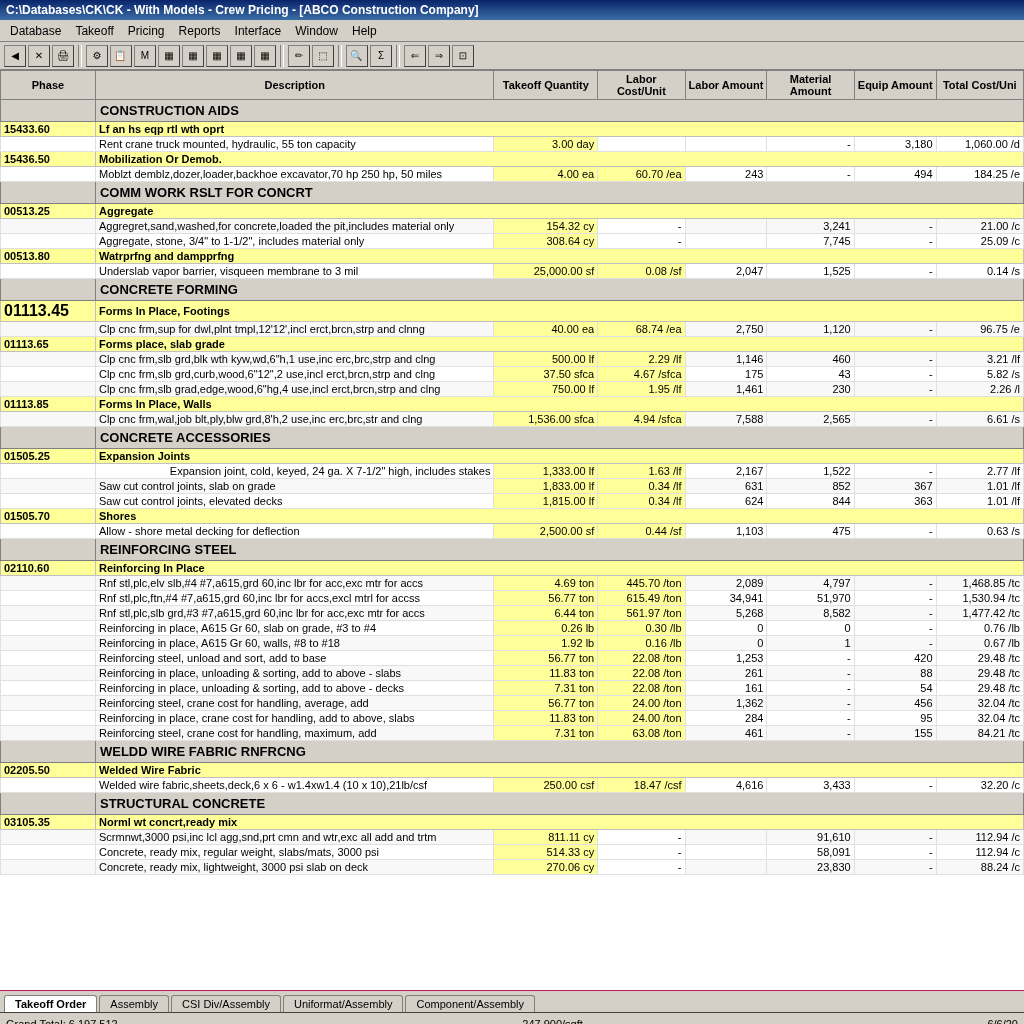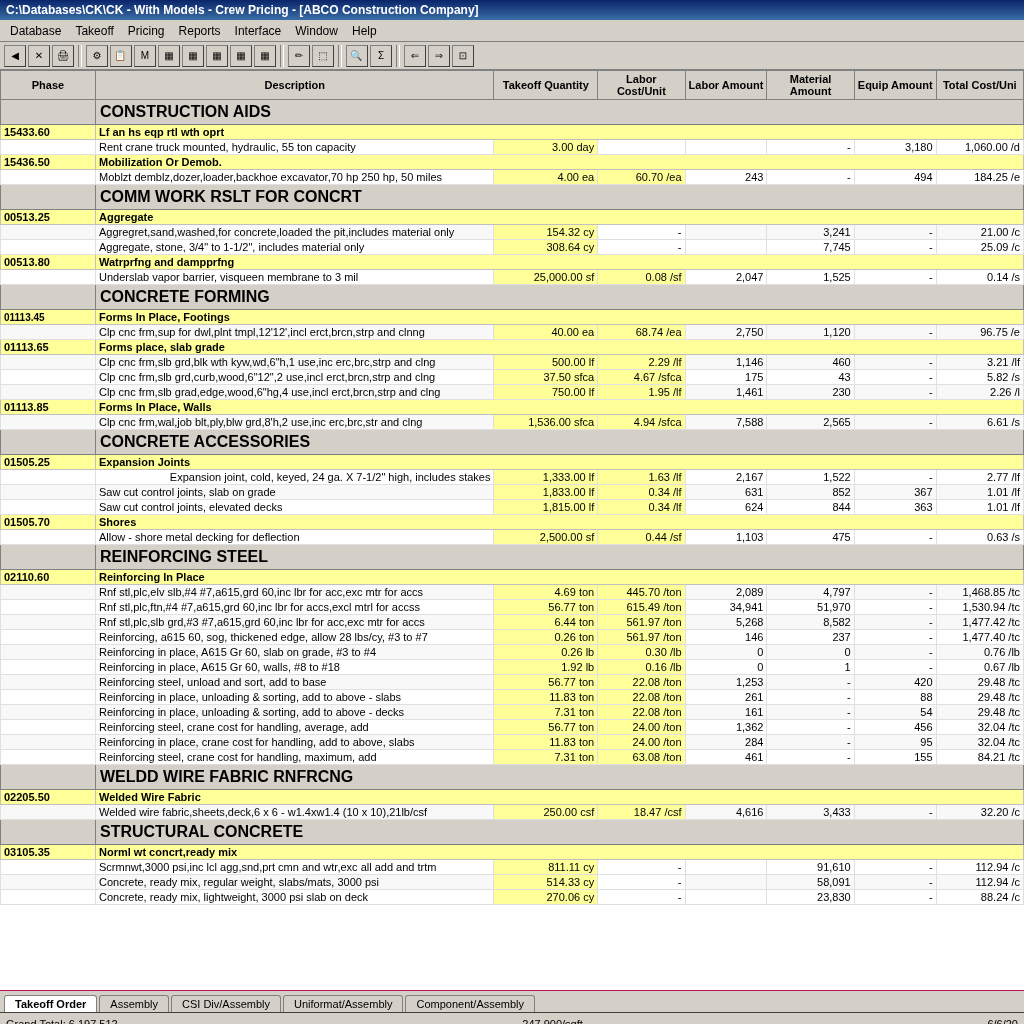--- a/index.html
+++ b/index.html
@@ -76,21 +76,21 @@
       font-weight: bold;
       padding: 2px 3px;
       vertical-align: middle;
       font-size: 11px;
     }
 
     
     .section-row td {
       background: #d4d0c8;
       font-weight: bold;
-      font-size: 16px;
+      font-size: 13px;
       text-transform: uppercase;
       padding: 3px 4px;
       border: 1px solid #808080;
     }
 
     
     .phase-row td {
       background: #ffff99;
       font-weight: bold;
       padding: 1px 3px;
@@ -294,21 +294,21 @@
         <td class="num-cell">2,047</td>
         <td class="num-cell">1,525</td>
         <td class="num-cell">-</td>
         <td class="num-cell">0.14 /s</td>
       </tr>
         <tr class="section-row">
     <td></td>
     <td colspan="7">CONCRETE FORMING</td>
   </tr>
         <tr class="phase-row">
-        <td style="color:#000;font-size:10px;">01113.45</td>
+        <td style="color:#000;font-size:16px;">01113.45</td>
         <td colspan="7">Forms In Place, Footings</td>
       </tr>
         <tr class="data-row">
         <td></td>
         <td style="overflow:hidden;max-width:365px;">Clp cnc frm,sup for dwl,plnt tmpl,12'12',incl erct,brcn,strp and clnng</td>
         <td class="num-cell" style="background:#ffff99">40.00 ea</td>
         <td class="num-cell" style="background:#ffff99">68.74 /ea</td>
         <td class="num-cell">2,750</td>
         <td class="num-cell">1,120</td>
         <td class="num-cell">-</td>
@@ -447,30 +447,20 @@
         <td style="overflow:hidden;max-width:365px;">Rnf stl,plc,slb grd,#3 #7,a615,grd 60,inc lbr for acc,exc mtr for accs</td>
         <td class="num-cell" style="background:#ffff99">6.44 ton</td>
         <td class="num-cell" style="background:#ffff99">561.97 /ton</td>
         <td class="num-cell">5,268</td>
         <td class="num-cell">8,582</td>
         <td class="num-cell">-</td>
         <td class="num-cell">1,477.42 /tc</td>
       </tr>
         <tr class="data-row">
         <td></td>
-        <td style="overflow:hidden;max-width:365px;">Reinforcing, a615 60, sog, thickened edge, allow 28 lbs/cy, #3 to #7</td>
-        <td class="num-cell" style="background:#ffff99">0.26 ton</td>
-        <td class="num-cell" style="background:#ffff99">561.97 /ton</td>
-        <td class="num-cell">146</td>
-        <td class="num-cell">237</td>
-        <td class="num-cell">-</td>
-        <td class="num-cell">1,477.40 /tc</td>
-      </tr>
-        <tr class="data-row">
-        <td></td>
         <td style="overflow:hidden;max-width:365px;">Reinforcing in place, A615 Gr 60, slab on grade, #3 to #4</td>
         <td class="num-cell" style="background:#ffff99">0.26 lb</td>
         <td class="num-cell" style="background:#ffff99">0.30 /lb</td>
         <td class="num-cell">0</td>
         <td class="num-cell">0</td>
         <td class="num-cell">-</td>
         <td class="num-cell">0.76 /lb</td>
       </tr>
         <tr class="data-row">
         <td></td>

